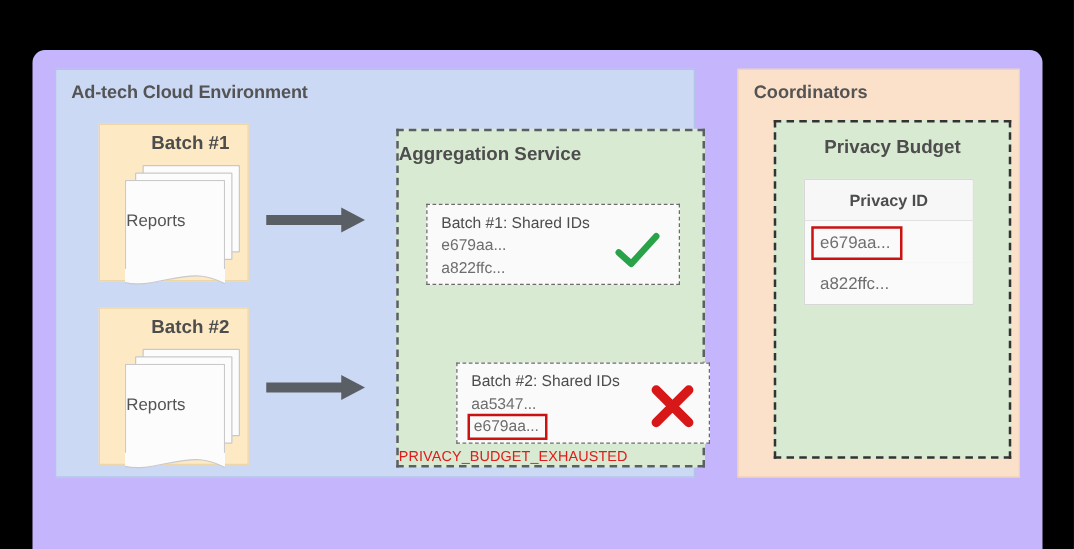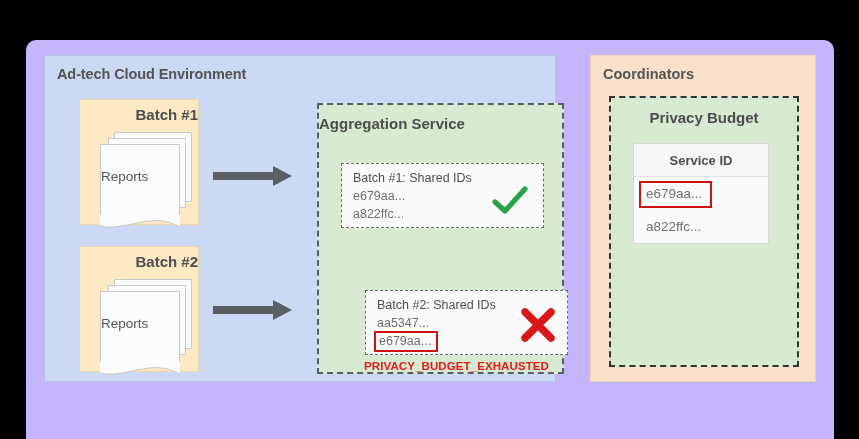--- a/index.html
+++ b/index.html
@@ -36,21 +36,21 @@
     position: absolute;
     left: 34px;
     width: 120px; height: 126px;
     background: #fdeac4;
     border: 1px solid #edd7a8;
   }
   #batch1-box { top: 43px; }
   #batch2-box { top: 190px; }
   .batch-title {
     position: absolute; top: 6px; left: 0; width: 100%;
-    text-align: right;
+    text-align: left;
     font-size: 15px; font-weight: 700; color: #4d4d4d; padding-left: 41px;
   }
 
   
   .sheet {
     position: absolute;
     width: 78px; height: 70px;
     background: #fcfcfc;
     border: 1px solid #c9c9c9;
     border-radius: 1px;
@@ -136,42 +136,42 @@
     position: absolute; right: 14px; top: 20px;
     width: 38px; height: 34px;
   }
   .x-mark {
     position: absolute; right: 8px; top: 14px;
     width: 42px; height: 40px;
   }
 
   #error-label {
     position: absolute;
-    left: 16px; top: 255px; width: 100%;
-    text-align: center;
-    font-size: 11.5px; font-weight: 700; color: #e01b1b;
+    left: 0; top: 255px; width: 100%;
+    text-align: left;
+    font-size: 11.5px; font-weight: 400; color: #e01b1b;
     letter-spacing: 0.1px;
   }
 
   
   #coordinators-panel {
     position: absolute;
     left: 564px; top: 15px;
     width: 226px; height: 327px;
     background: #fbe1c9;
     border: 1px solid #f0d2b6;
   }
   #coordinators-title {
     position: absolute; left: 12px; top: 10px;
     font-size: 14.5px; font-weight: 700; color: #545454;
   }
 
   #privacy-budget-panel {
     position: absolute;
-    left: 18px; top: 40px;
+    left: 28px; top: 40px;
     width: 190px; height: 271px;
     background: #d8ead1;
     border: 2px dashed #333333;
     padding-left: 39px;
   }
   #privacy-budget-title {
     position: absolute; left: 0; top: 11px; width: 100%;
     text-align: center;
     font-size: 15px; font-weight: 700; color: #4d4d4d;
   }
@@ -279,21 +279,21 @@
     </div>
   </div>
 
   <div id="coordinators-panel">
     <div id="coordinators-title">Coordinators</div>
 
     <div id="privacy-budget-panel">
       <div id="privacy-budget-title">Privacy Budget</div>
 
       <div id="budget-table">
-        <div class="tbl-row tbl-head">Service ID</div>
+        <div class="tbl-row tbl-head">Privacy ID</div>
         <div class="tbl-row">
           <div class="tbl-cell">&nbsp;</div>
           <div class="cell-box">e679aa...</div>
         </div>
         <div class="tbl-row">
           <div class="tbl-cell">a822ffc...</div>
         </div>
       </div>
     </div>
   </div>

